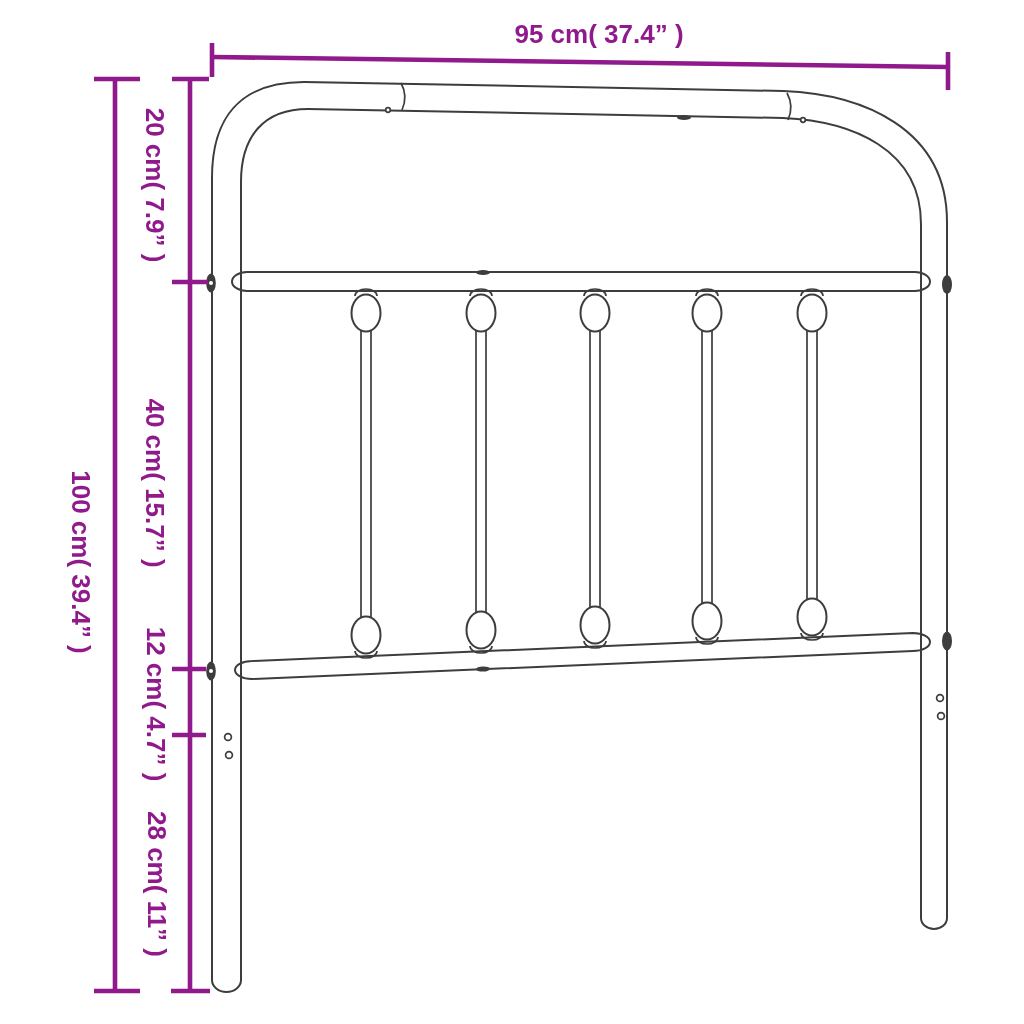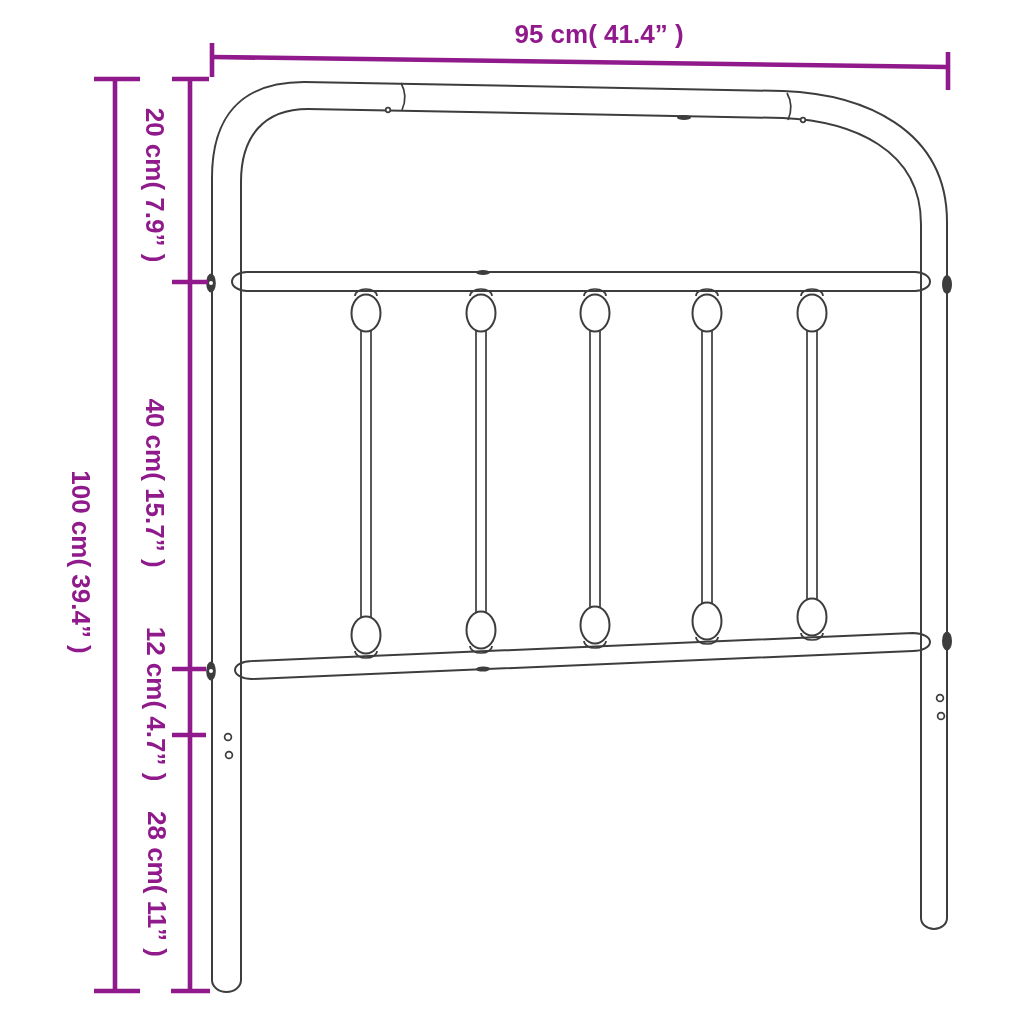--- a/index.html
+++ b/index.html
@@ -137,21 +137,21 @@
 
       <path class="dim" d="M190,79 L190,991"></path>
       <path class="dim" d="M172,79 L209,79"></path>
       <path class="dim" d="M172,282 L208,282"></path>
       <path class="dim" d="M172,669 L206,669"></path>
       <path class="dim" d="M172,735 L206,735"></path>
       <path class="dim" d="M171,991 L210,991"></path>
     </g>
   </svg>
 
-  <div class="dim-label horizontal" style="left:599px; top:34px;">95 cm( 41.4” )</div>
+  <div class="dim-label horizontal" style="left:599px; top:34px;">95 cm( 37.4” )</div>
 
   <div class="dim-label vertical" style="left:81px; top:562px;">100 cm( 39.4” )</div>
 
   <div class="dim-label vertical" style="left:155px; top:185px;">20 cm( 7.9” )</div>
 
   <div class="dim-label vertical" style="left:155px; top:483px;">40 cm( 15.7” )</div>
 
   <div class="dim-label vertical" style="left:156px; top:704px;">12 cm( 4.7” )</div>
 
   <div class="dim-label vertical" style="left:157px; top:884px;">28 cm( 11” )</div>

